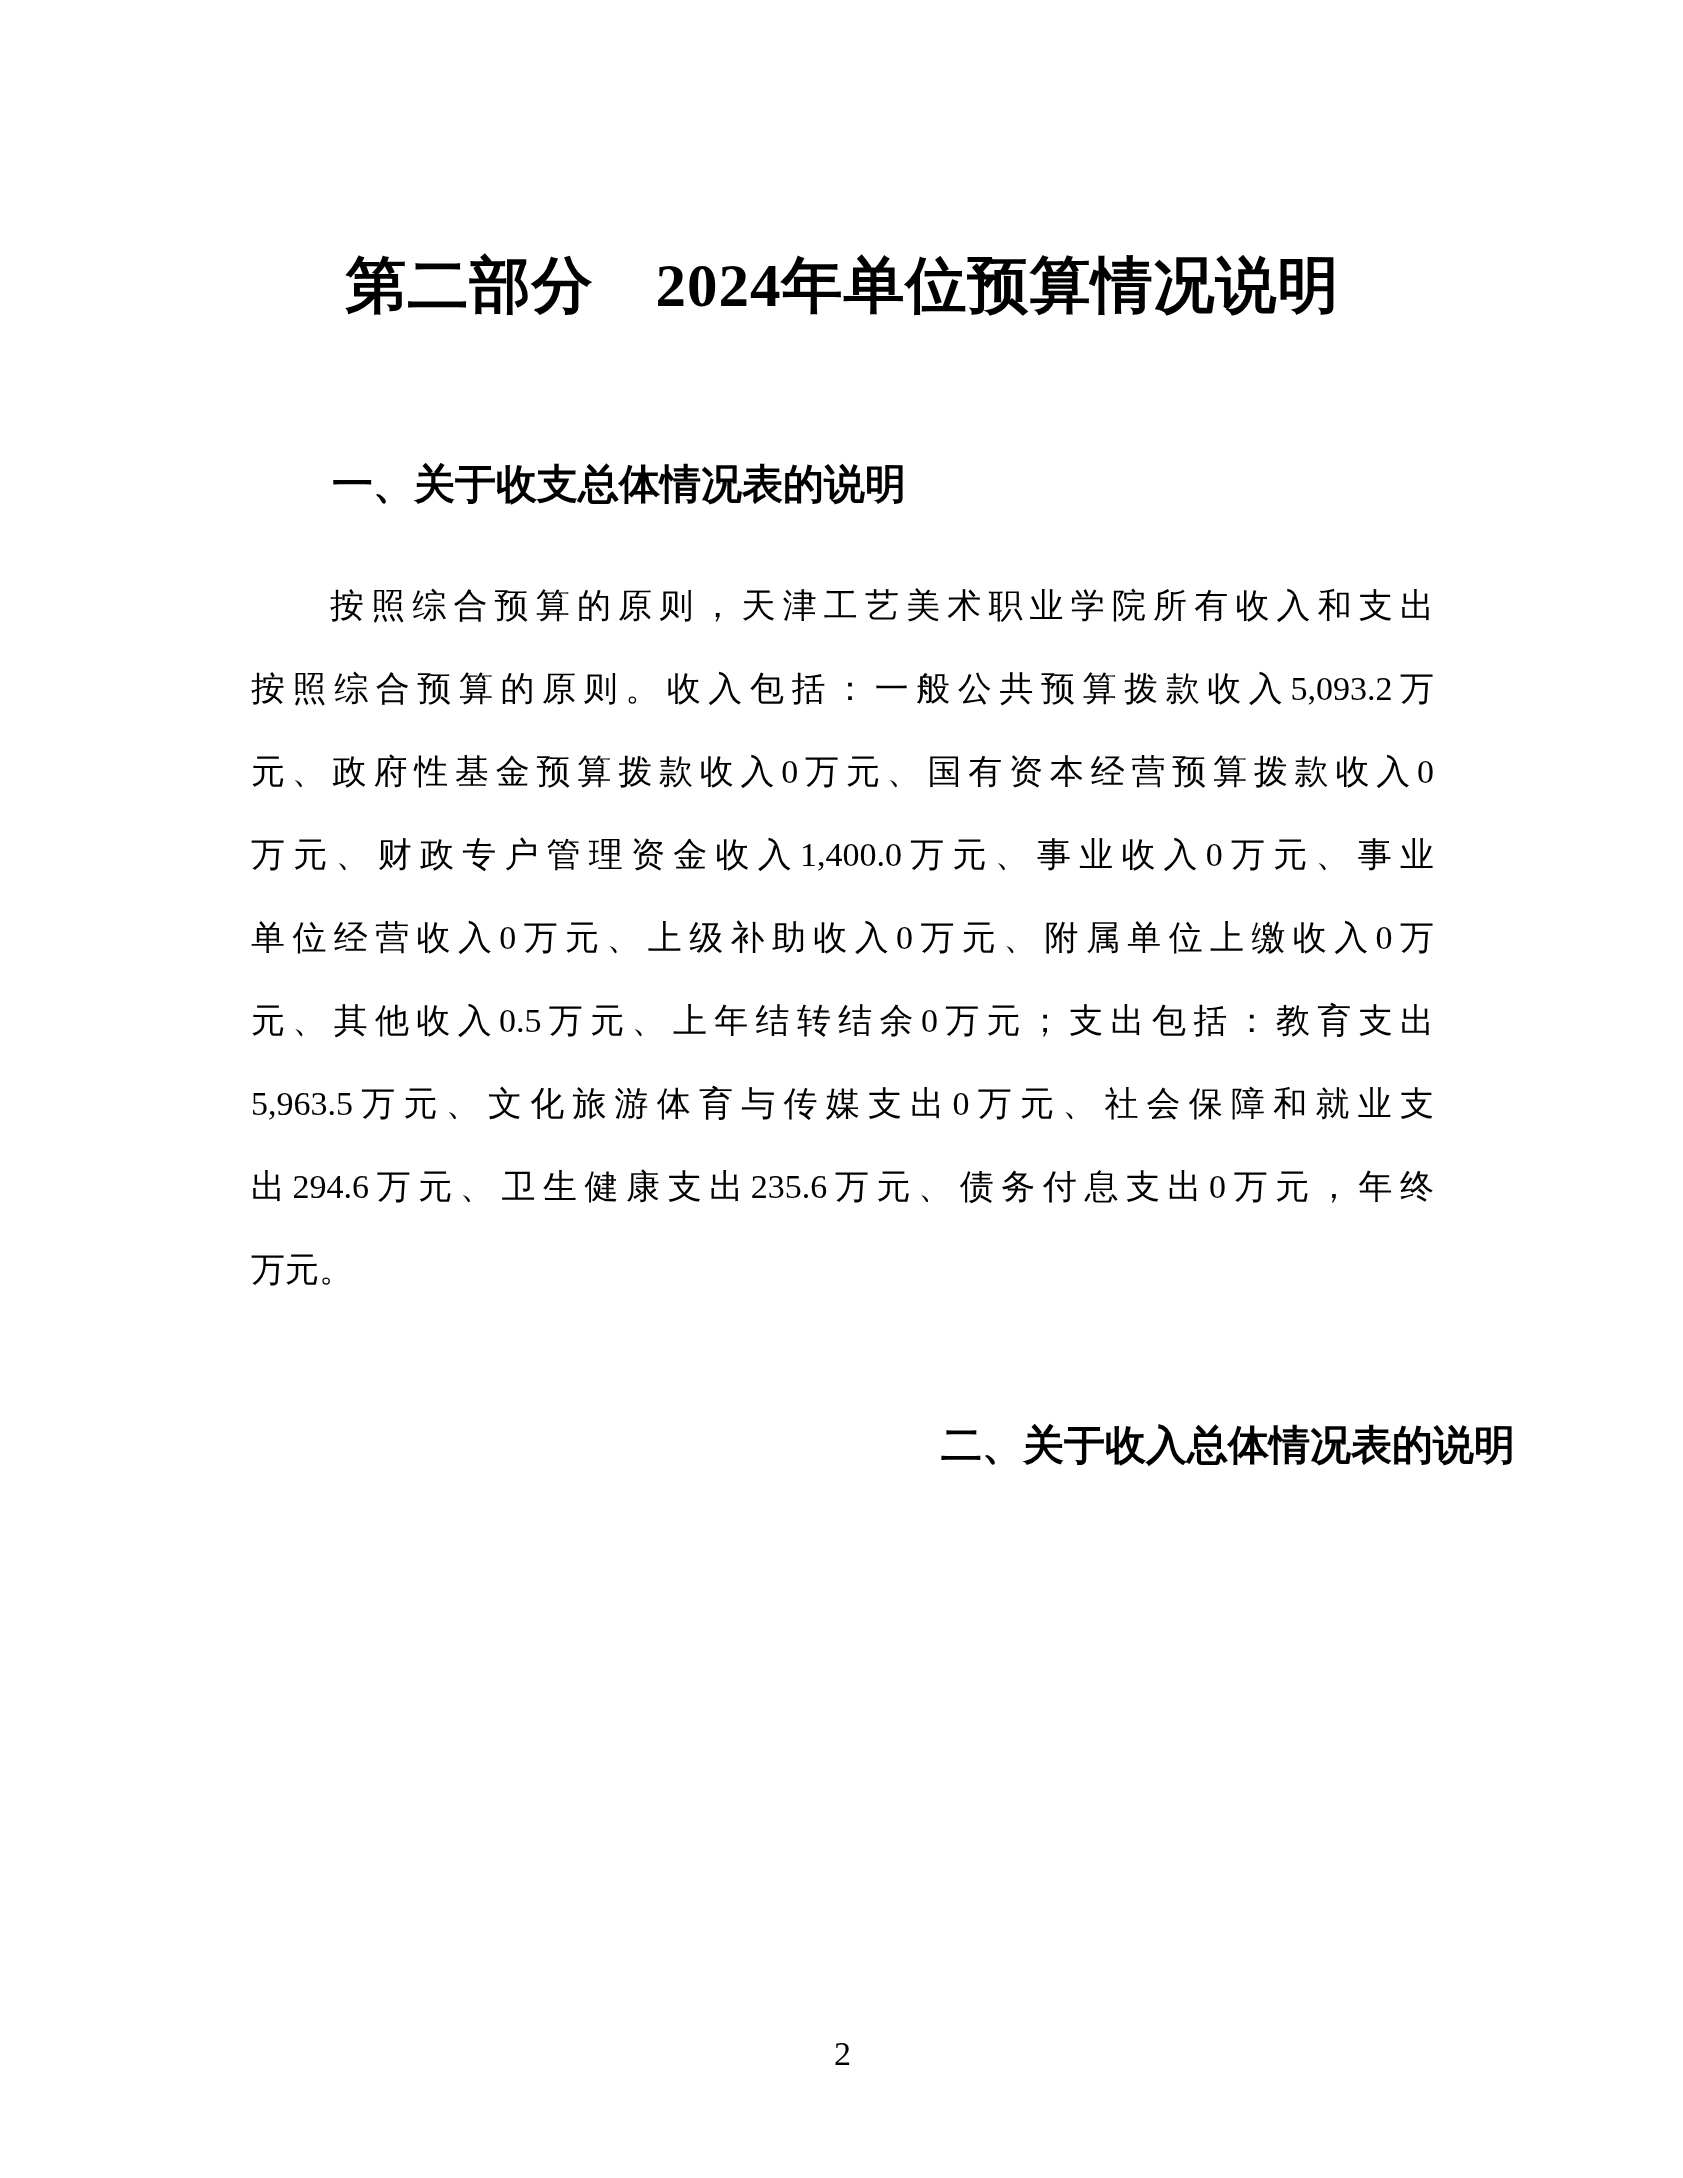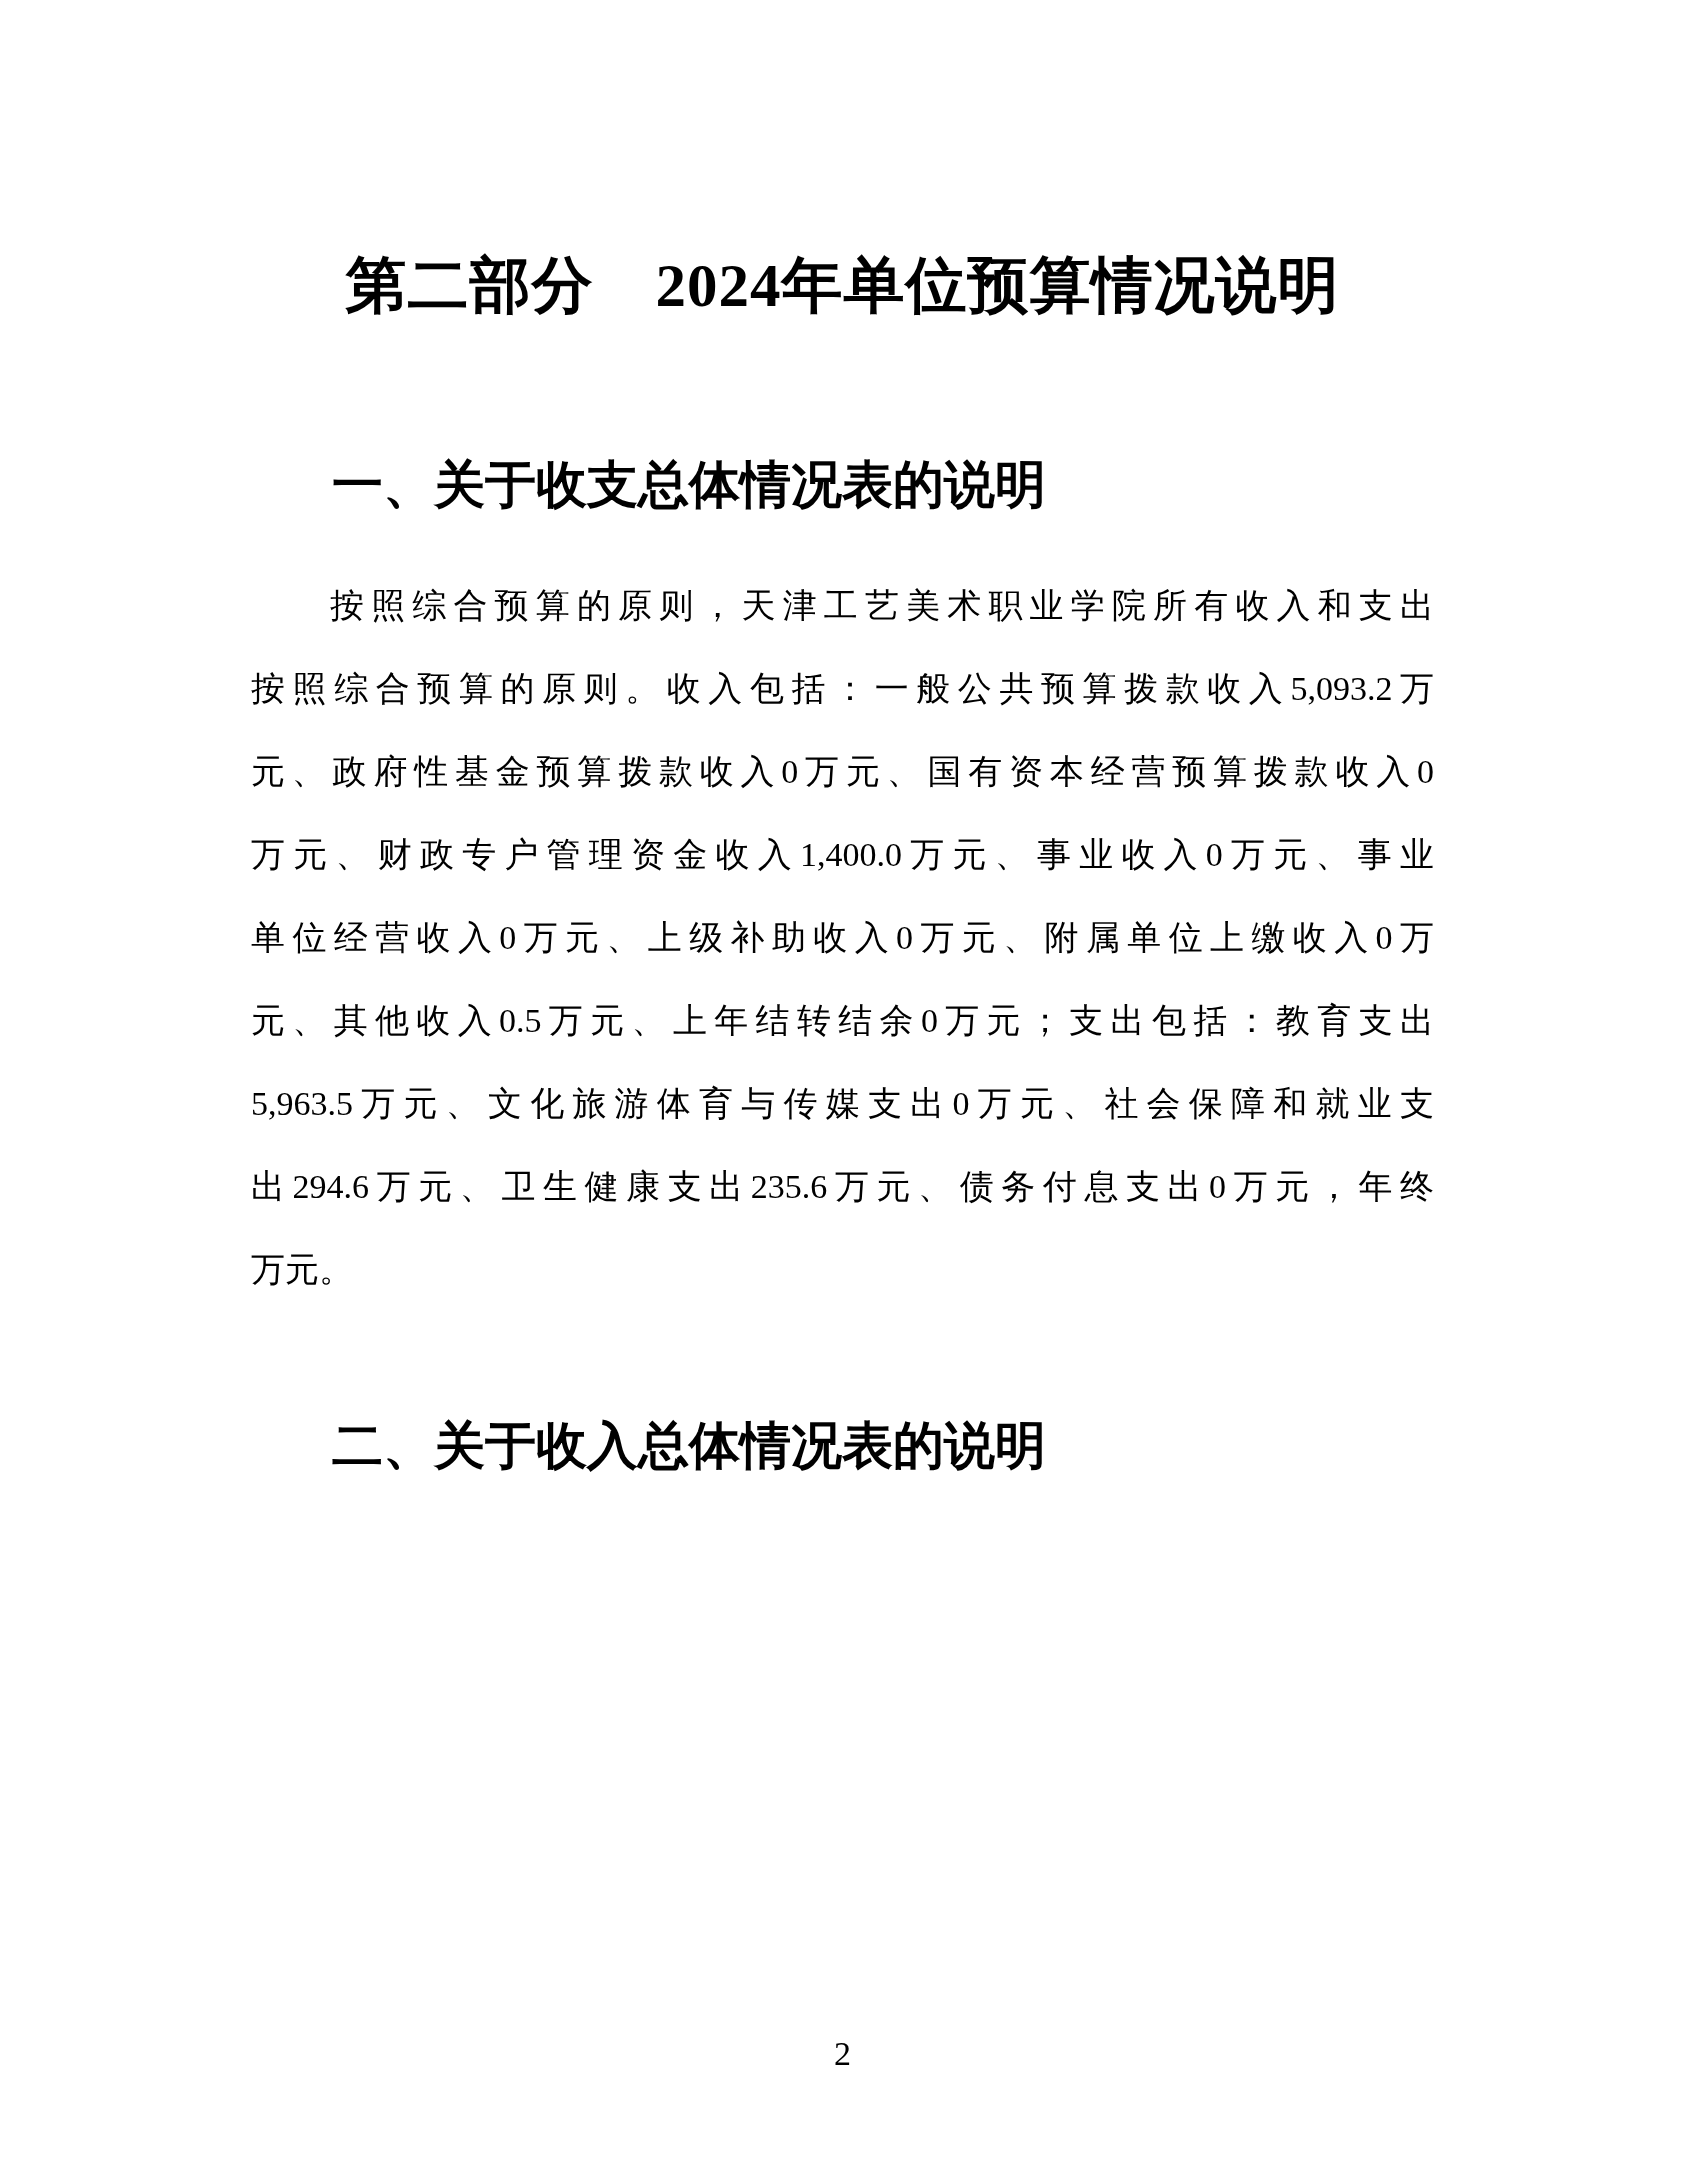--- a/index.html
+++ b/index.html
@@ -28,28 +28,28 @@
     line-height: 79px;
     font-weight: bold;
     text-align: center;
     font-family: "Liberation Serif", "DejaVu Serif", serif;
     letter-spacing: 1px;
     white-space: nowrap;
   }
   .sec-heading {
     margin: 0;
     padding-left: 81px;
-    font-size: 51px;
+    font-size: 41px;
     line-height: 59px;
     font-weight: bold;
     font-family: "Liberation Sans", "DejaVu Sans", sans-serif;
     white-space: nowrap;
   }
   .sec-heading.pos-1 { top: 455px; }
-  .sec-heading.pos-2 { top: 1416px; }
+  .sec-heading.pos-2 { top: 1416px; text-align: right; }
   .para { margin: 0; }
   .para.pos-1 { top: 564px; }
   .para.pos-2 { top: 1533px; }
   .line {
     font-size: 34px;
     line-height: 83px;
     text-align: justify;
     text-align-last: justify;
     text-justify: inter-character;
     white-space: nowrap;

